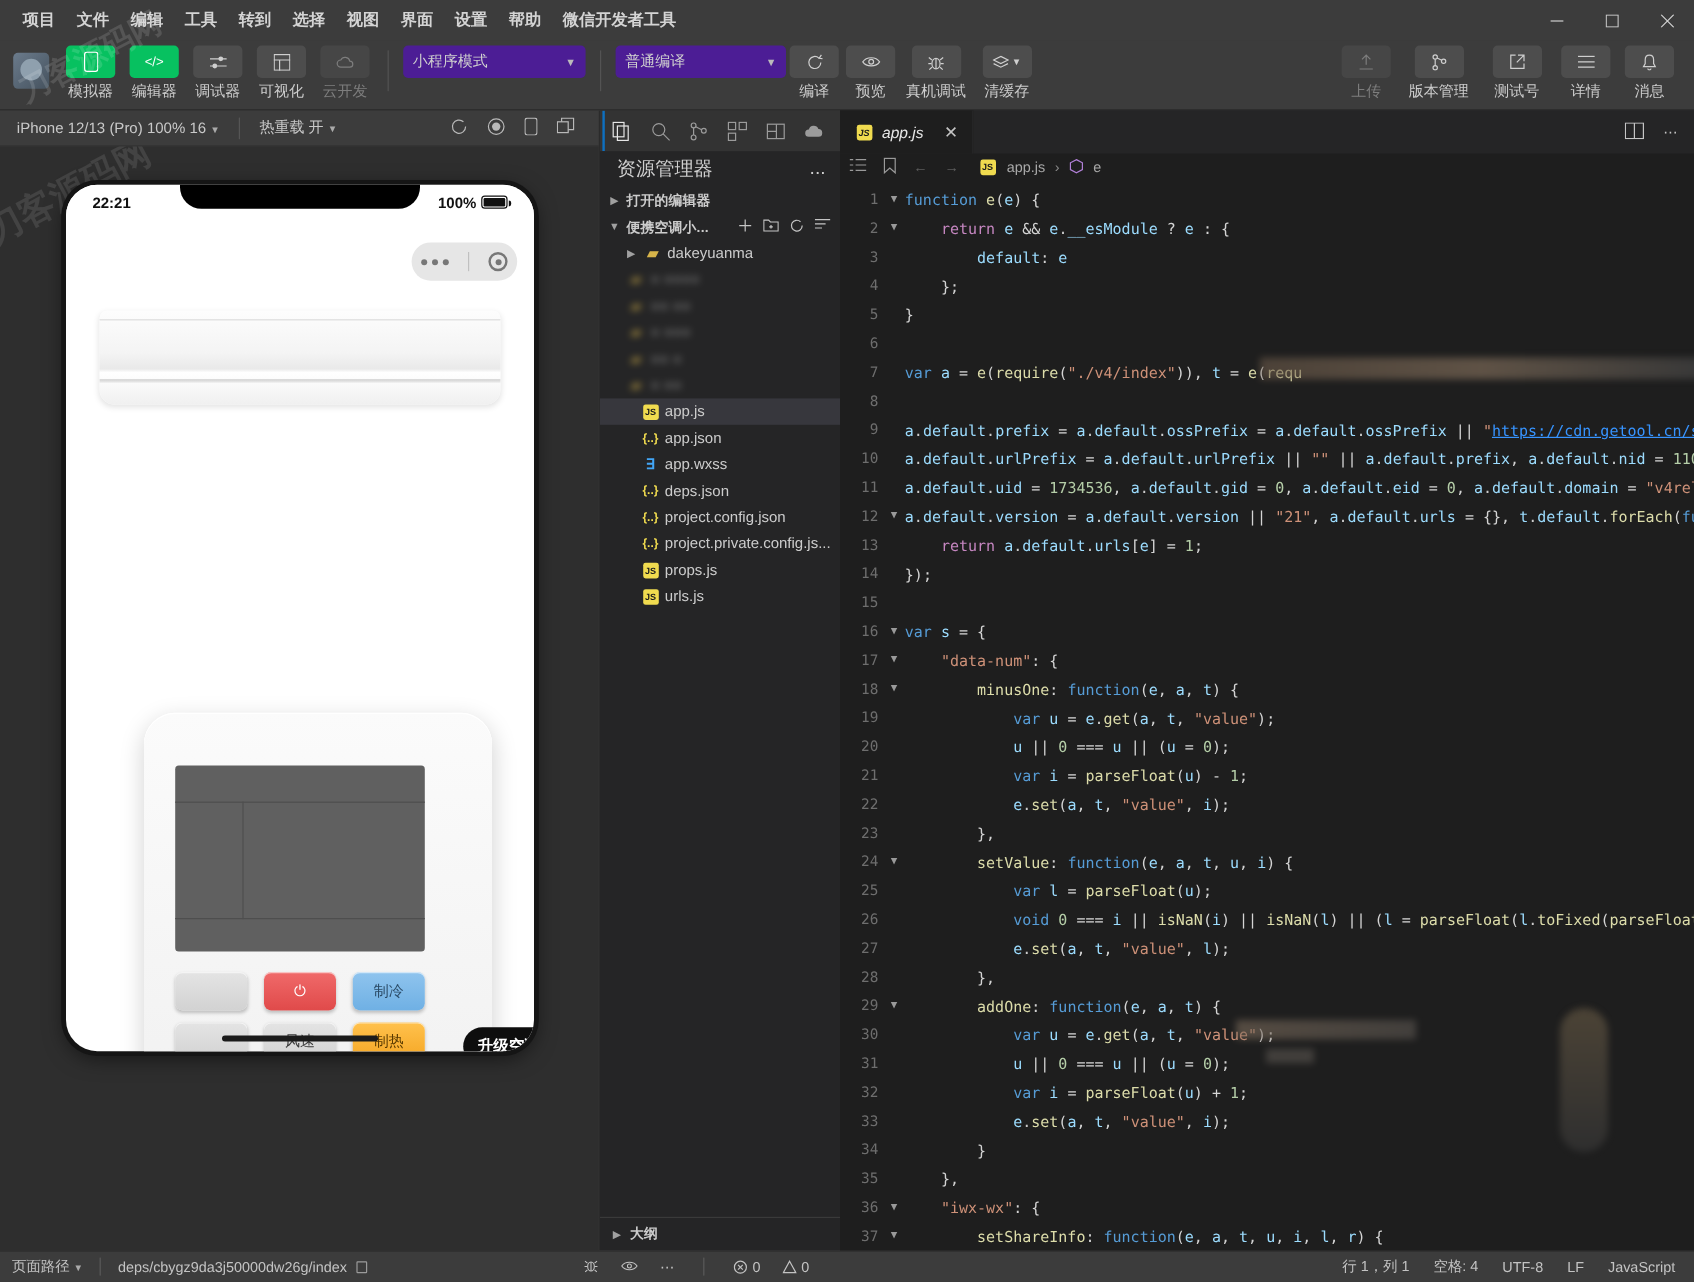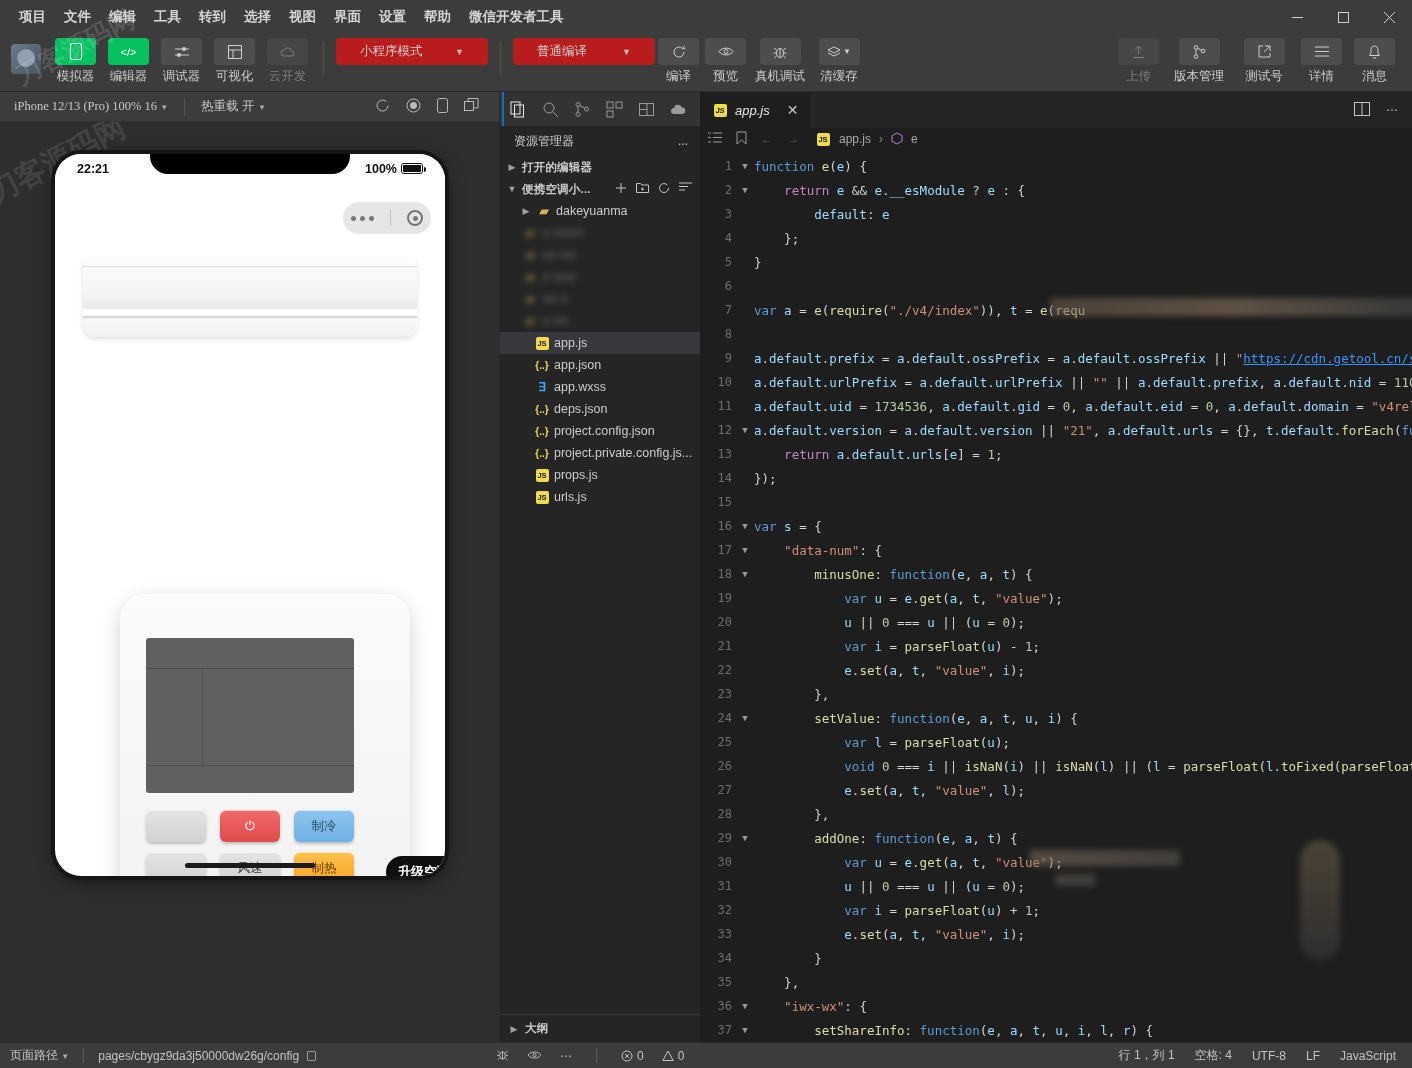--- a/index.html
+++ b/index.html
@@ -26,32 +26,32 @@
   .avatar { width:30px; height:30px; border-radius:4px; background:linear-gradient(135deg,#6b7b8c,#45525e); overflow:hidden; position:relative;}
   .avatar:after{content:"";position:absolute;left:6px;top:5px;width:18px;height:18px;border-radius:50%;background:#8fa0ae;}
   .tb-group { display:flex; gap:6px; align-items:flex-start; }
   .tb-sep { width:1px; height:34px; background:#535353; margin:4px 12px 0 12px; }
   .tb-btn { width:47px; display:flex; flex-direction:column; align-items:center; cursor:default; }
   .tb-ico { width:41px; height:27px; border-radius:4px; background:#4d4d4d; display:flex; align-items:center; justify-content:center; color:#cfcfcf; }
   .tb-ico.green { background:#07c160; color:#fff; }
   .tb-lbl { font-size:12.5px; margin-top:3px; color:#cdcdcd; white-space:nowrap; }
   .tb-btn.dim .tb-ico { background:#464646; color:#7d7d7d; }
   .tb-btn.dim .tb-lbl { color:#7d7d7d; }
-  .tb-select { height:27px; min-width:152px; background:#b91c1c; border-radius:4px; display:flex; align-items:center; padding:0 24px; font-size:12.5px; color:#cfcfcf; margin-top:0px; }
+  .tb-select { height:27px; min-width:152px; background:#4c1d95; border-radius:4px; display:flex; align-items:center; padding:0 8px; font-size:12.5px; color:#cfcfcf; margin-top:0px; }
   .tb-select .caret { margin-left:auto; font-size:9px; color:#bbb; }
   .tb-btn.wide { width:56px; }
   .tb-btn.wide2 { width:62px; }
 
   
   .main { flex:1; display:flex; min-height:0; }
 
   
   .sim-col { width:500px; flex:0 0 500px; background:#3c3c3c; display:flex; flex-direction:column; border-right:1px solid #2b2b2b; }
   .sim-bar { height:30px; display:flex; align-items:center; padding:0 8px; font-size:12.5px; color:#c9c9c9; gap:2px; border-bottom:1px solid #333;}
-  .sim-dev { padding:2px 6px; white-space:nowrap;font-family:Liberation Serif, serif; }
+  .sim-dev { padding:2px 6px; white-space:nowrap; }
   .sim-vsep { width:1px; height:18px; background:#555; margin:0 8px; }
   .sim-hot { padding:2px 6px; white-space:nowrap; }
   .sim-icons { margin-left:auto; display:flex; gap:16px; padding-right:12px; align-items:center; color:#b9b9b9; }
   .sim-stage { flex:1; position:relative; background:#2e2e2e; overflow:hidden; }
   .phone { position:absolute; left:55px; top:32px; width:390px; height:722px; background:#fff; border-radius:26px; box-shadow:0 0 0 4px #151515, 0 4px 18px rgba(0,0,0,.6); overflow:hidden; }
   .ph-status { height:30px; background:#fff; position:relative; display:flex; align-items:center; justify-content:space-between; padding:0 22px; font-size:12.5px; color:#111; font-weight:bold;}
   .notch { position:absolute; left:50%; transform:translateX(-50%); top:-10px; width:200px; height:30px; background:#000; border-radius:0 0 18px 18px; }
   .batt { display:inline-block; width:22px; height:11px; border:1.4px solid #111; border-radius:3px; position:relative; vertical-align:-1px; margin-left:4px;}
   .batt:before{content:"";position:absolute;left:1px;top:1px;bottom:1px;right:1px;background:#111;border-radius:1px;}
   .batt:after{content:"";position:absolute;right:-4px;top:3px;width:2px;height:5px;background:#111;border-radius:0 2px 2px 0;}
@@ -82,21 +82,21 @@
   .rc-btn.light { background:linear-gradient(180deg,#e4e4e4,#d2d2d2); }
   .home-ind { position:absolute; left:50%; transform:translateX(-50%); bottom:8px; width:130px; height:5px; border-radius:3px; background:#1b1b1b; }
   .side-pill { position:absolute; right:-52px; top:262px; background:#0e0e0e; color:#fff; font-size:13px; font-weight:bold;
                padding:7px 12px; border-radius:16px; white-space:nowrap; }
 
   
   .exp-col { width:200px; flex:0 0 200px; background:#252526; display:flex; flex-direction:column; }
   .act-bar { height:34px; display:flex; align-items:center; gap:0; padding:0 2px; background:#333333;}
   .act-ico { width:32px; height:34px; display:flex; align-items:center; justify-content:center; color:#9b9b9b; }
   .act-ico.active { color:#e7e7e7; box-shadow:inset 2px 0 0 #0e70c0; }
-  .exp-title { height:30px; display:flex; align-items:center; justify-content:space-between; padding:0 12px 0 14px; font-size:12px; color:#cfcfcf; }
+  .exp-title { height:30px; display:flex; align-items:center; justify-content:space-between; padding:0 12px 0 14px; font-size:16px; color:#cfcfcf; }
   .tree-row { height:22px; display:flex; align-items:center; font-size:12.5px; color:#ccc; padding-left:6px; gap:4px; white-space:nowrap;}
   .tree-row.sel { background:#37373d; }
   .tw { width:12px; text-align:center; color:#a0a0a0; font-size:9px; }
   .sec-head { font-weight:bold; font-size:11.5px; letter-spacing:.2px; }
   .fi { width:16px; display:flex; align-items:center; justify-content:center; font-size:9px; font-weight:bold; }
   .fi-js { color:#1b1b1b; background:#f0db4f; border-radius:2px; width:13px; height:13px; line-height:13px; text-align:center; font-size:7.5px; display:block; }
   .fi-json { color:#f0db4f; font-size:10px; }
   .fi-wxss { color:#42a5f5; font-size:12px; }
   .fi-folder { color:#d7b44a; font-size:12px; }
   .exp-actions { margin-left:auto; display:flex; gap:9px; padding-right:8px; color:#c5c5c5; font-size:12px;}
@@ -664,21 +664,21 @@
     </div>
   </div>
 
   <div class="statusbar">
     <div class="sb-left">
       <span>
         <span>页面路径</span>
         <span style="font-size:8px;color:#aaa;"> ▼</span>
       </span>
       <span class="sb-vsep"></span>
-      <span>pages/cbygz9da3j50000dw26g/config</span>
+      <span>deps/cbygz9da3j50000dw26g/index</span>
       <span class="copy-ico"></span>
     </div>
     <div style="display:flex; align-items:center; gap:18px; margin-left:180px;">
       <span>
         <svg width="13" height="13" viewBox="0 0 14 14">
             <ellipse cx="7" cy="8" rx="3" ry="4" fill="none" stroke="currentColor"></ellipse>
             <path d="M7,4 V12 M3.8,5 L1.6,3.2 M10.2,5 L12.4,3.2 M3.6,8 H1.2 M10.4,8 H12.8 M3.8,11 L1.8,12.8 M10.2,11 L12.2,12.8" stroke="currentColor" fill="none"></path>
           </svg>
       </span>
       <span>

